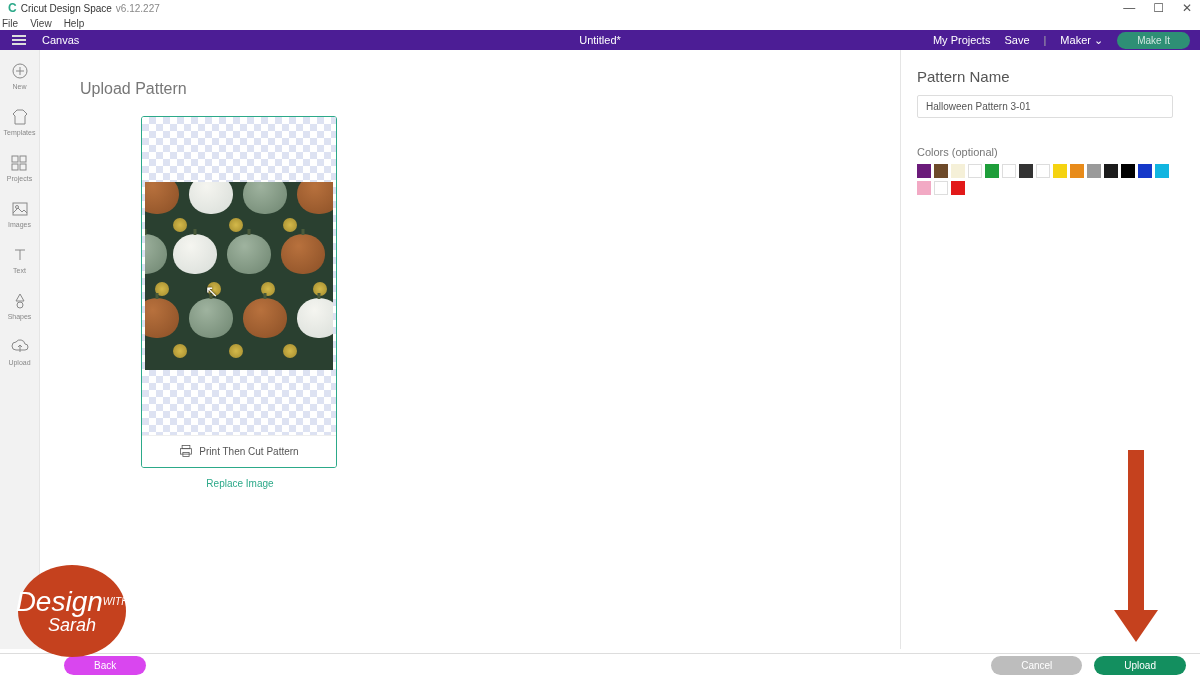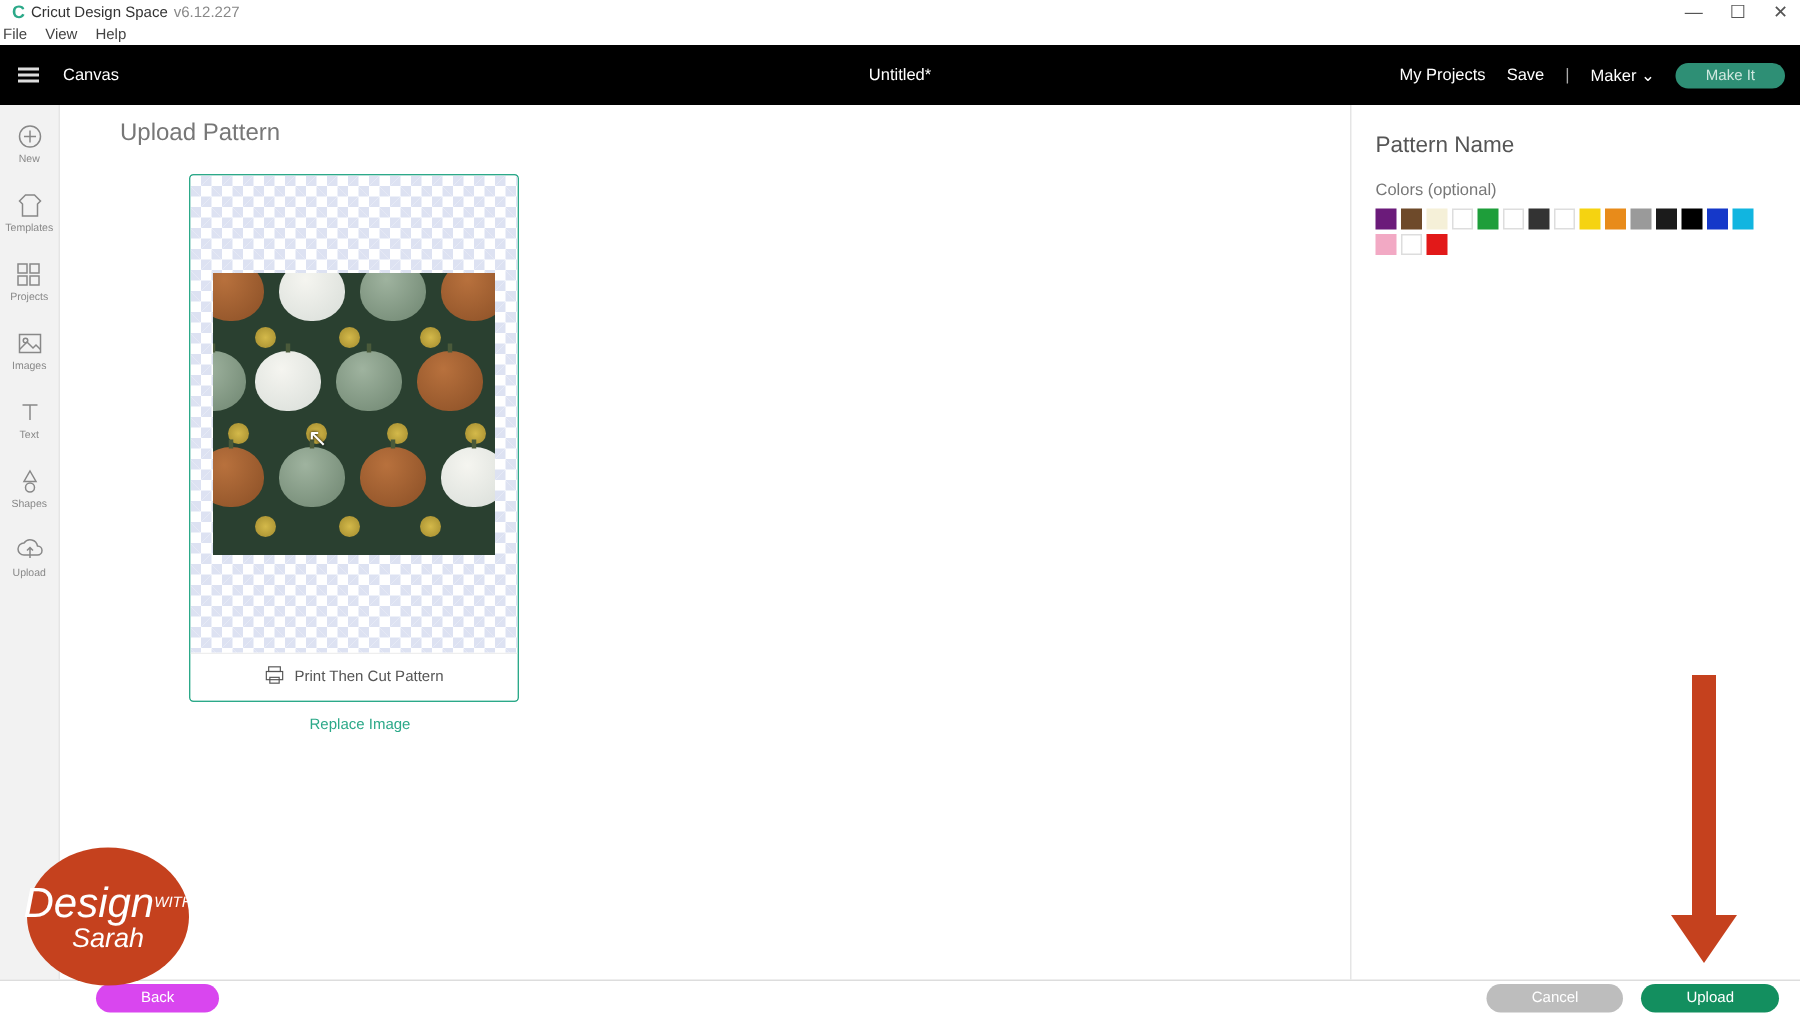--- a/index.html
+++ b/index.html
@@ -8,44 +8,44 @@
 
 .titlebar { height: 16px; display: flex; align-items: center; justify-content: space-between; padding: 0 8px; font-size: 10px; color: #333; }
 .titlebar-left { display: flex; align-items: center; gap: 4px; }
 .titlebar-left .logo { color: #2ca989; font-weight: bold; font-size: 12px; }
 .titlebar-right { display: flex; gap: 18px; font-size: 12px; color: #555; }
 
 
 .menubar { height: 14px; display: flex; align-items: center; gap: 12px; padding-left: 2px; font-size: 10px; color: #444; }
 
 
-.header { height: 40px; background: #000000; display: flex; align-items: center; justify-content: space-between; color: #fff; font-size: 11px; }
+.header { height: 20px; background: #4c1d95; display: flex; align-items: center; justify-content: space-between; color: #fff; font-size: 11px; }
 .header-left { display: flex; align-items: center; gap: 16px; padding-left: 12px; }
 .hamburger { display: flex; flex-direction: column; gap: 2px; cursor: pointer; }
 .hamburger span { width: 14px; height: 2px; background: #ddd; }
 .header-center { position: absolute; left: 50%; transform: translateX(-50%); color: #fff; font-size: 11px; }
 .header-right { display: flex; align-items: center; gap: 14px; padding-right: 10px; }
 .header-right .sep { color: #aaa; }
 .make-it { background: #2e8f75; color: #d0e8e0; padding: 3px 20px; border-radius: 10px; font-size: 10px; text-align: center; }
 
 
 .content { display: flex; height: calc(100% - 54px - 24px); position: relative; }
 
 
 .sidebar { width: 40px; background: #f2f2f2; border-right: 1px solid #e5e5e5; display: flex; flex-direction: column; align-items: center; padding-top: 12px; gap: 18px; }
 .side-item { display: flex; flex-direction: column; align-items: center; gap: 3px; color: #888; cursor: pointer; }
 .side-item .icon { width: 18px; height: 18px; display: flex; align-items: center; justify-content: center; }
 .side-item .lbl { font-size: 7px; color: #888; }
 
 
 .main { flex: 1; display: flex; }
-.left-panel { flex: 1; padding: 10px 40px; }
+.left-panel { flex: 1; padding: 30px 40px; }
 .page-title { font-size: 16px; color: #777; font-weight: 400; margin-bottom: 18px; }
 
-.preview-card { width: 220px; border: 1.5px solid #2ca989; border-radius: 3px; overflow: hidden; margin-left: 46px; }
+.preview-card { width: 196px; border: 1.5px solid #2ca989; border-radius: 3px; overflow: hidden; margin-left: 61px; }
 .checker { width: 100%; height: 318px; background-color: #fff;
   background-image:
     linear-gradient(45deg,#dde2f2 25%,transparent 25%),
     linear-gradient(-45deg,#dde2f2 25%,transparent 25%),
     linear-gradient(45deg,transparent 75%,#dde2f2 75%),
     linear-gradient(-45deg,transparent 75%,#dde2f2 75%);
   background-size: 14px 14px;
   background-position: 0 0, 0 7px, 7px -7px, -7px 0;
   display: flex; align-items: center; justify-content: center; position: relative;
 }
@@ -56,21 +56,21 @@
 .pump.brown { background: radial-gradient(ellipse at 40% 30%, #b8713d, #8a4f26); }
 .pump.green { background: radial-gradient(ellipse at 40% 30%, #9fb39f, #6e8570); }
 .dot { position:absolute; width:14px; height:14px; background: radial-gradient(circle,#d4b94a,#a28b2e); border-radius:50%; }
 .preview-label { height: 32px; display: flex; align-items: center; justify-content: center; gap: 6px; font-size: 10px; color: #555; border-top: 1px solid #eee; background:#fff; }
 .replace-link { text-align: center; font-size: 10px; color: #2ca989; margin-top: 10px; margin-left: 50px; width: 220px; cursor: pointer; }
 
 
 .right-panel { width: 300px; border-left: 1px solid #e5e5e5; padding: 18px 16px; }
 .rp-title { font-size: 15px; color: #555; margin-bottom: 10px; font-weight:400; }
 .rp-input { width: 256px; border: 1px solid #ddd; border-radius: 2px; padding: 5px 8px; font-size: 10px; color: #555; }
-.rp-colors-label { font-size: 11px; color: #777; margin-top: 16px; margin-bottom: 6px; }
+.rp-colors-label { font-size: 11px; color: #777; margin-top: 28px; margin-bottom: 6px; }
 .color-row { display: flex; gap: 3px; flex-wrap: wrap; }
 .swatch { width: 14px; height: 14px; cursor: pointer; }
 
 
 .footer { position: absolute; bottom: 0; left: 0; right: 0; height: 24px; border-top: 1px solid #ddd; display: flex; align-items: center; justify-content: space-between; padding: 0 14px; background:#fff; }
 .btn { border: none; border-radius: 11px; padding: 4px 30px; font-size: 10px; cursor: pointer; }
 .btn-back { background: #d946ef; color: #fff; margin-left: 50px; }
 .footer-right { display: flex; gap: 12px; }
 .btn-cancel { background: #bdbdbd; color: #fff; }
 .btn-upload { background: #138f5f; color: #fff; }
@@ -236,20 +236,21 @@
                 <rect x="5" y="11" width="8" height="5"></rect>
               </svg></span>
           <span>Print Then Cut Pattern</span>
         </div>
       </div>
       <div class="replace-link">Replace Image</div>
     </div>
 
     <div class="right-panel">
       <div class="rp-title">Pattern Name</div>
+      <input class="rp-input" value="Halloween Pattern 3-01" style="">
       <div class="rp-colors-label">Colors (optional)</div>
       <div class="color-row" id="color-row">
           <div class="swatch" style="background: rgb(107, 27, 122);"></div>
           <div class="swatch" style="background: rgb(110, 74, 42);"></div>
           <div class="swatch" style="background: rgb(245, 240, 216);"></div>
           <div class="swatch" style="background: rgb(255, 255, 255); border: 1px solid rgb(221, 221, 221);"></div>
           <div class="swatch" style="background: rgb(30, 158, 58);"></div>
           <div class="swatch" style="background: rgb(255, 255, 255); border: 1px solid rgb(221, 221, 221);"></div>
           <div class="swatch" style="background: rgb(51, 51, 51);"></div>
           <div class="swatch" style="background: rgb(255, 255, 255); border: 1px solid rgb(221, 221, 221);"></div>

